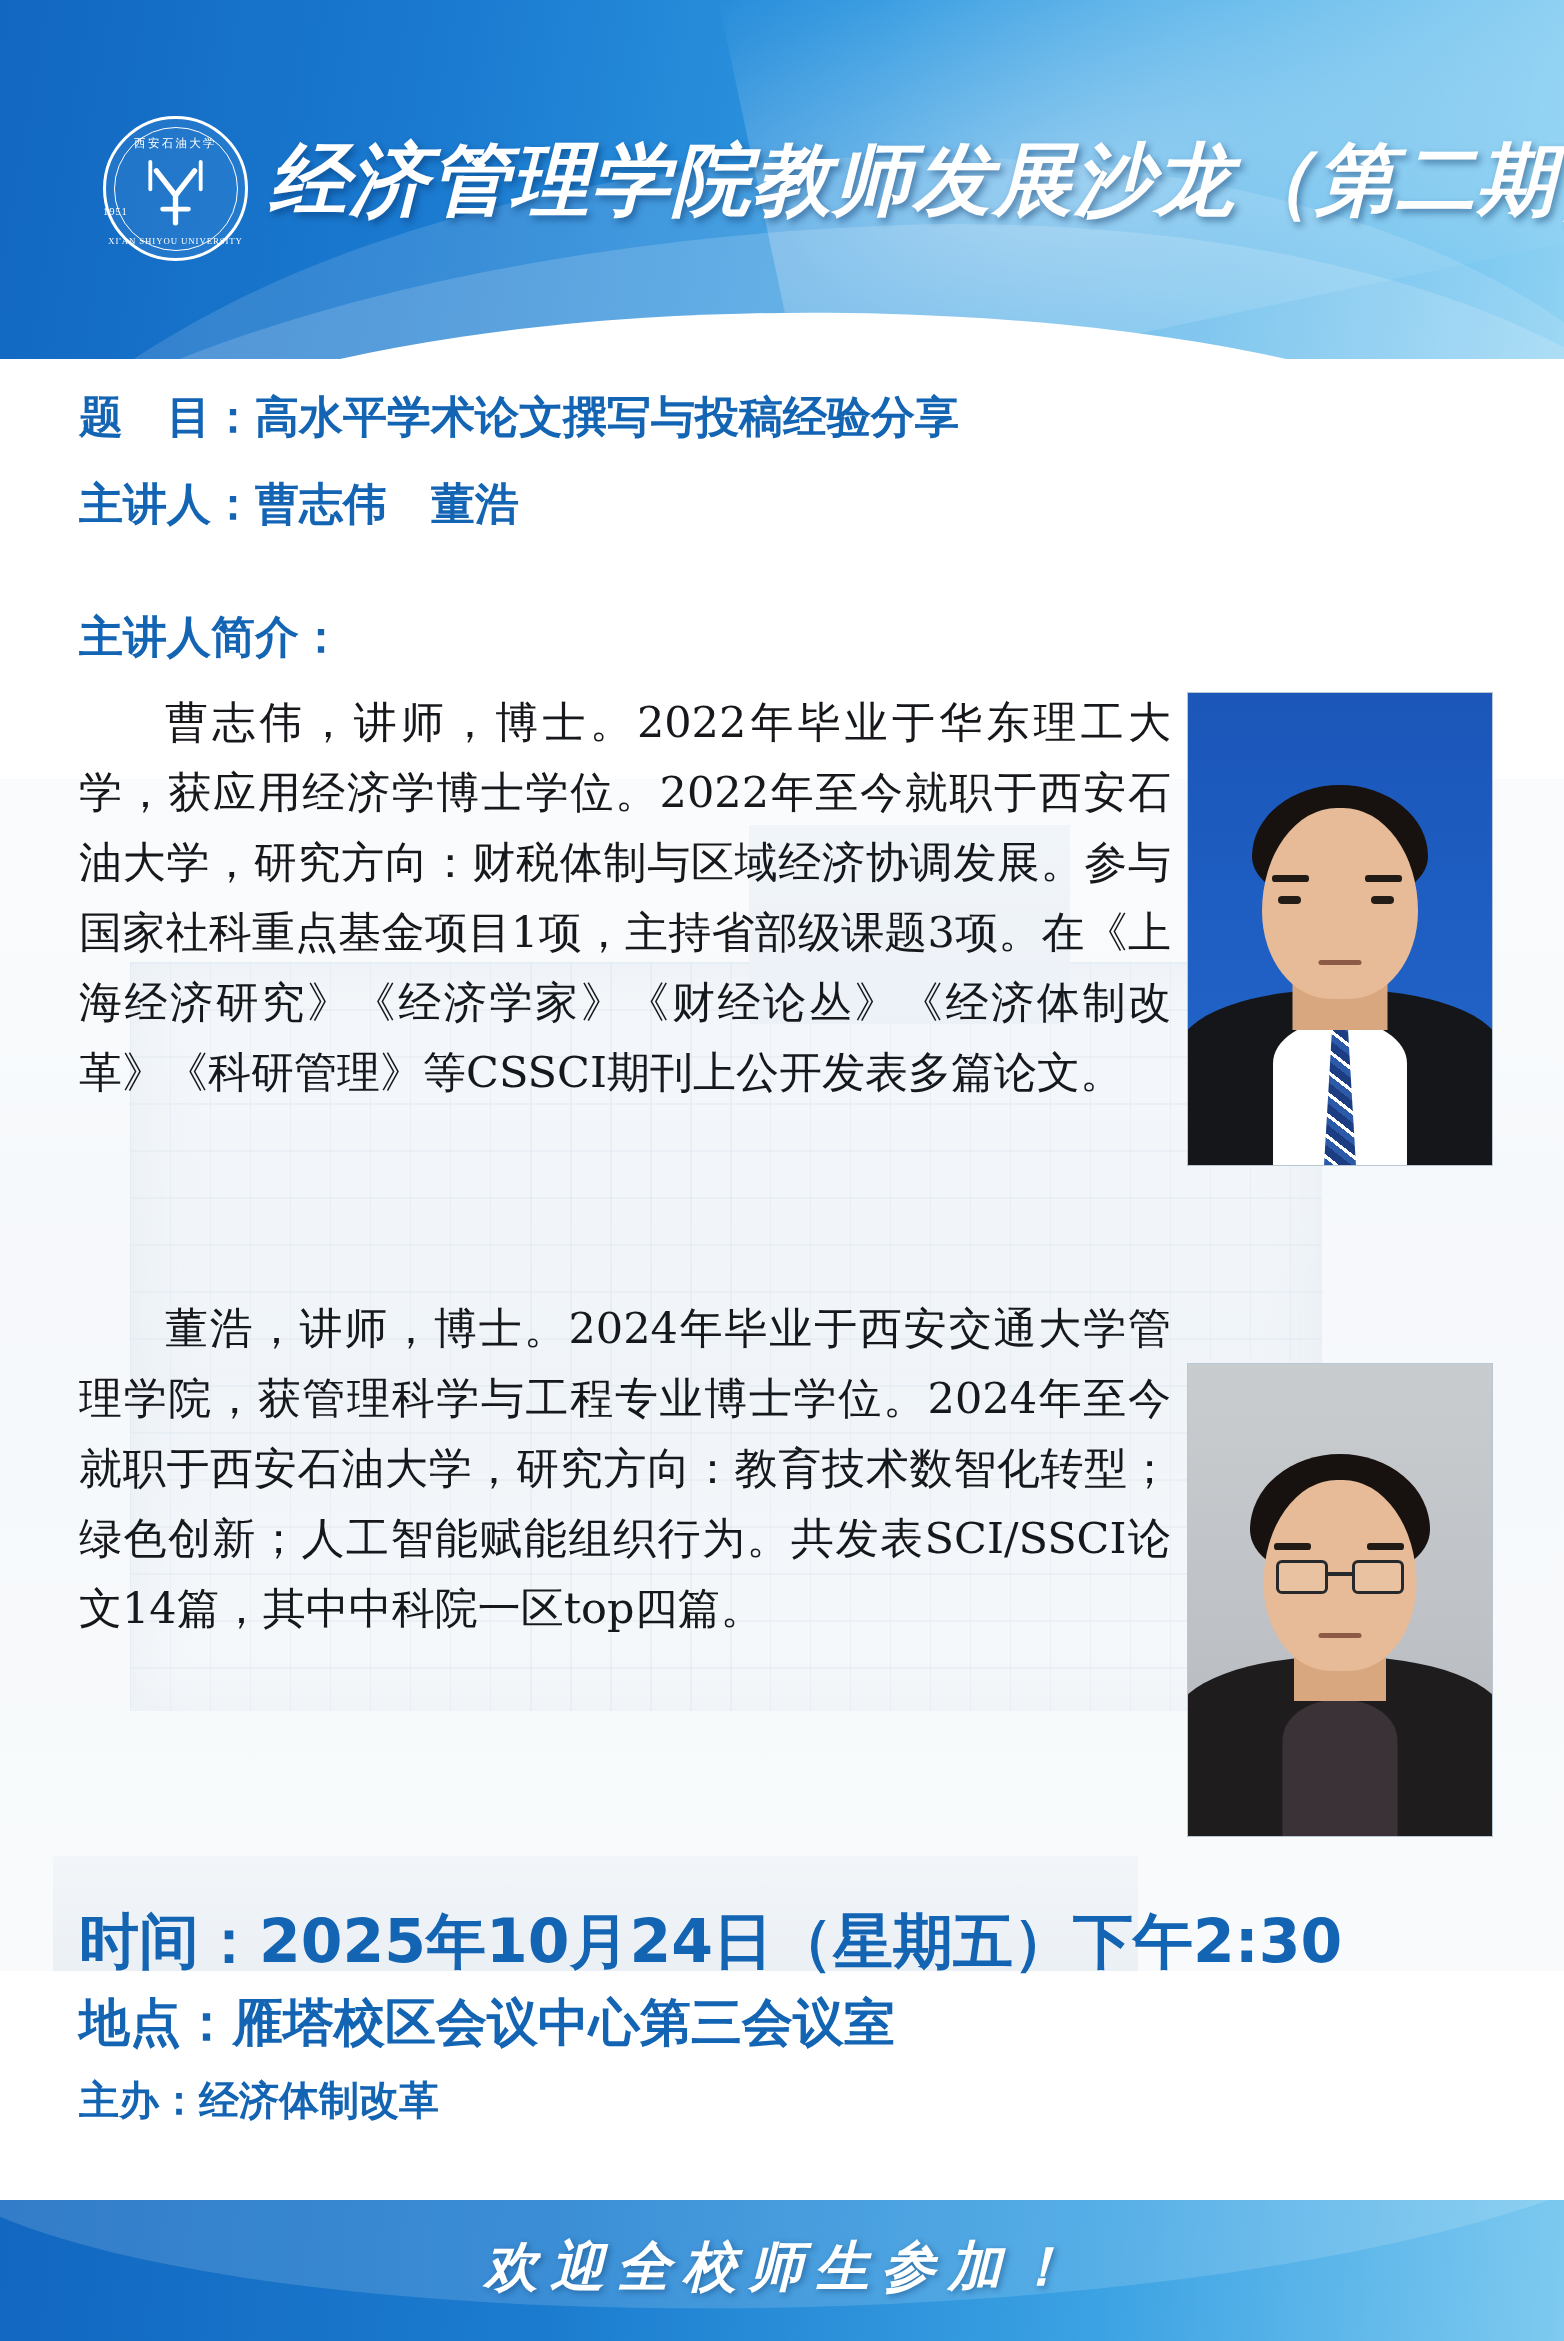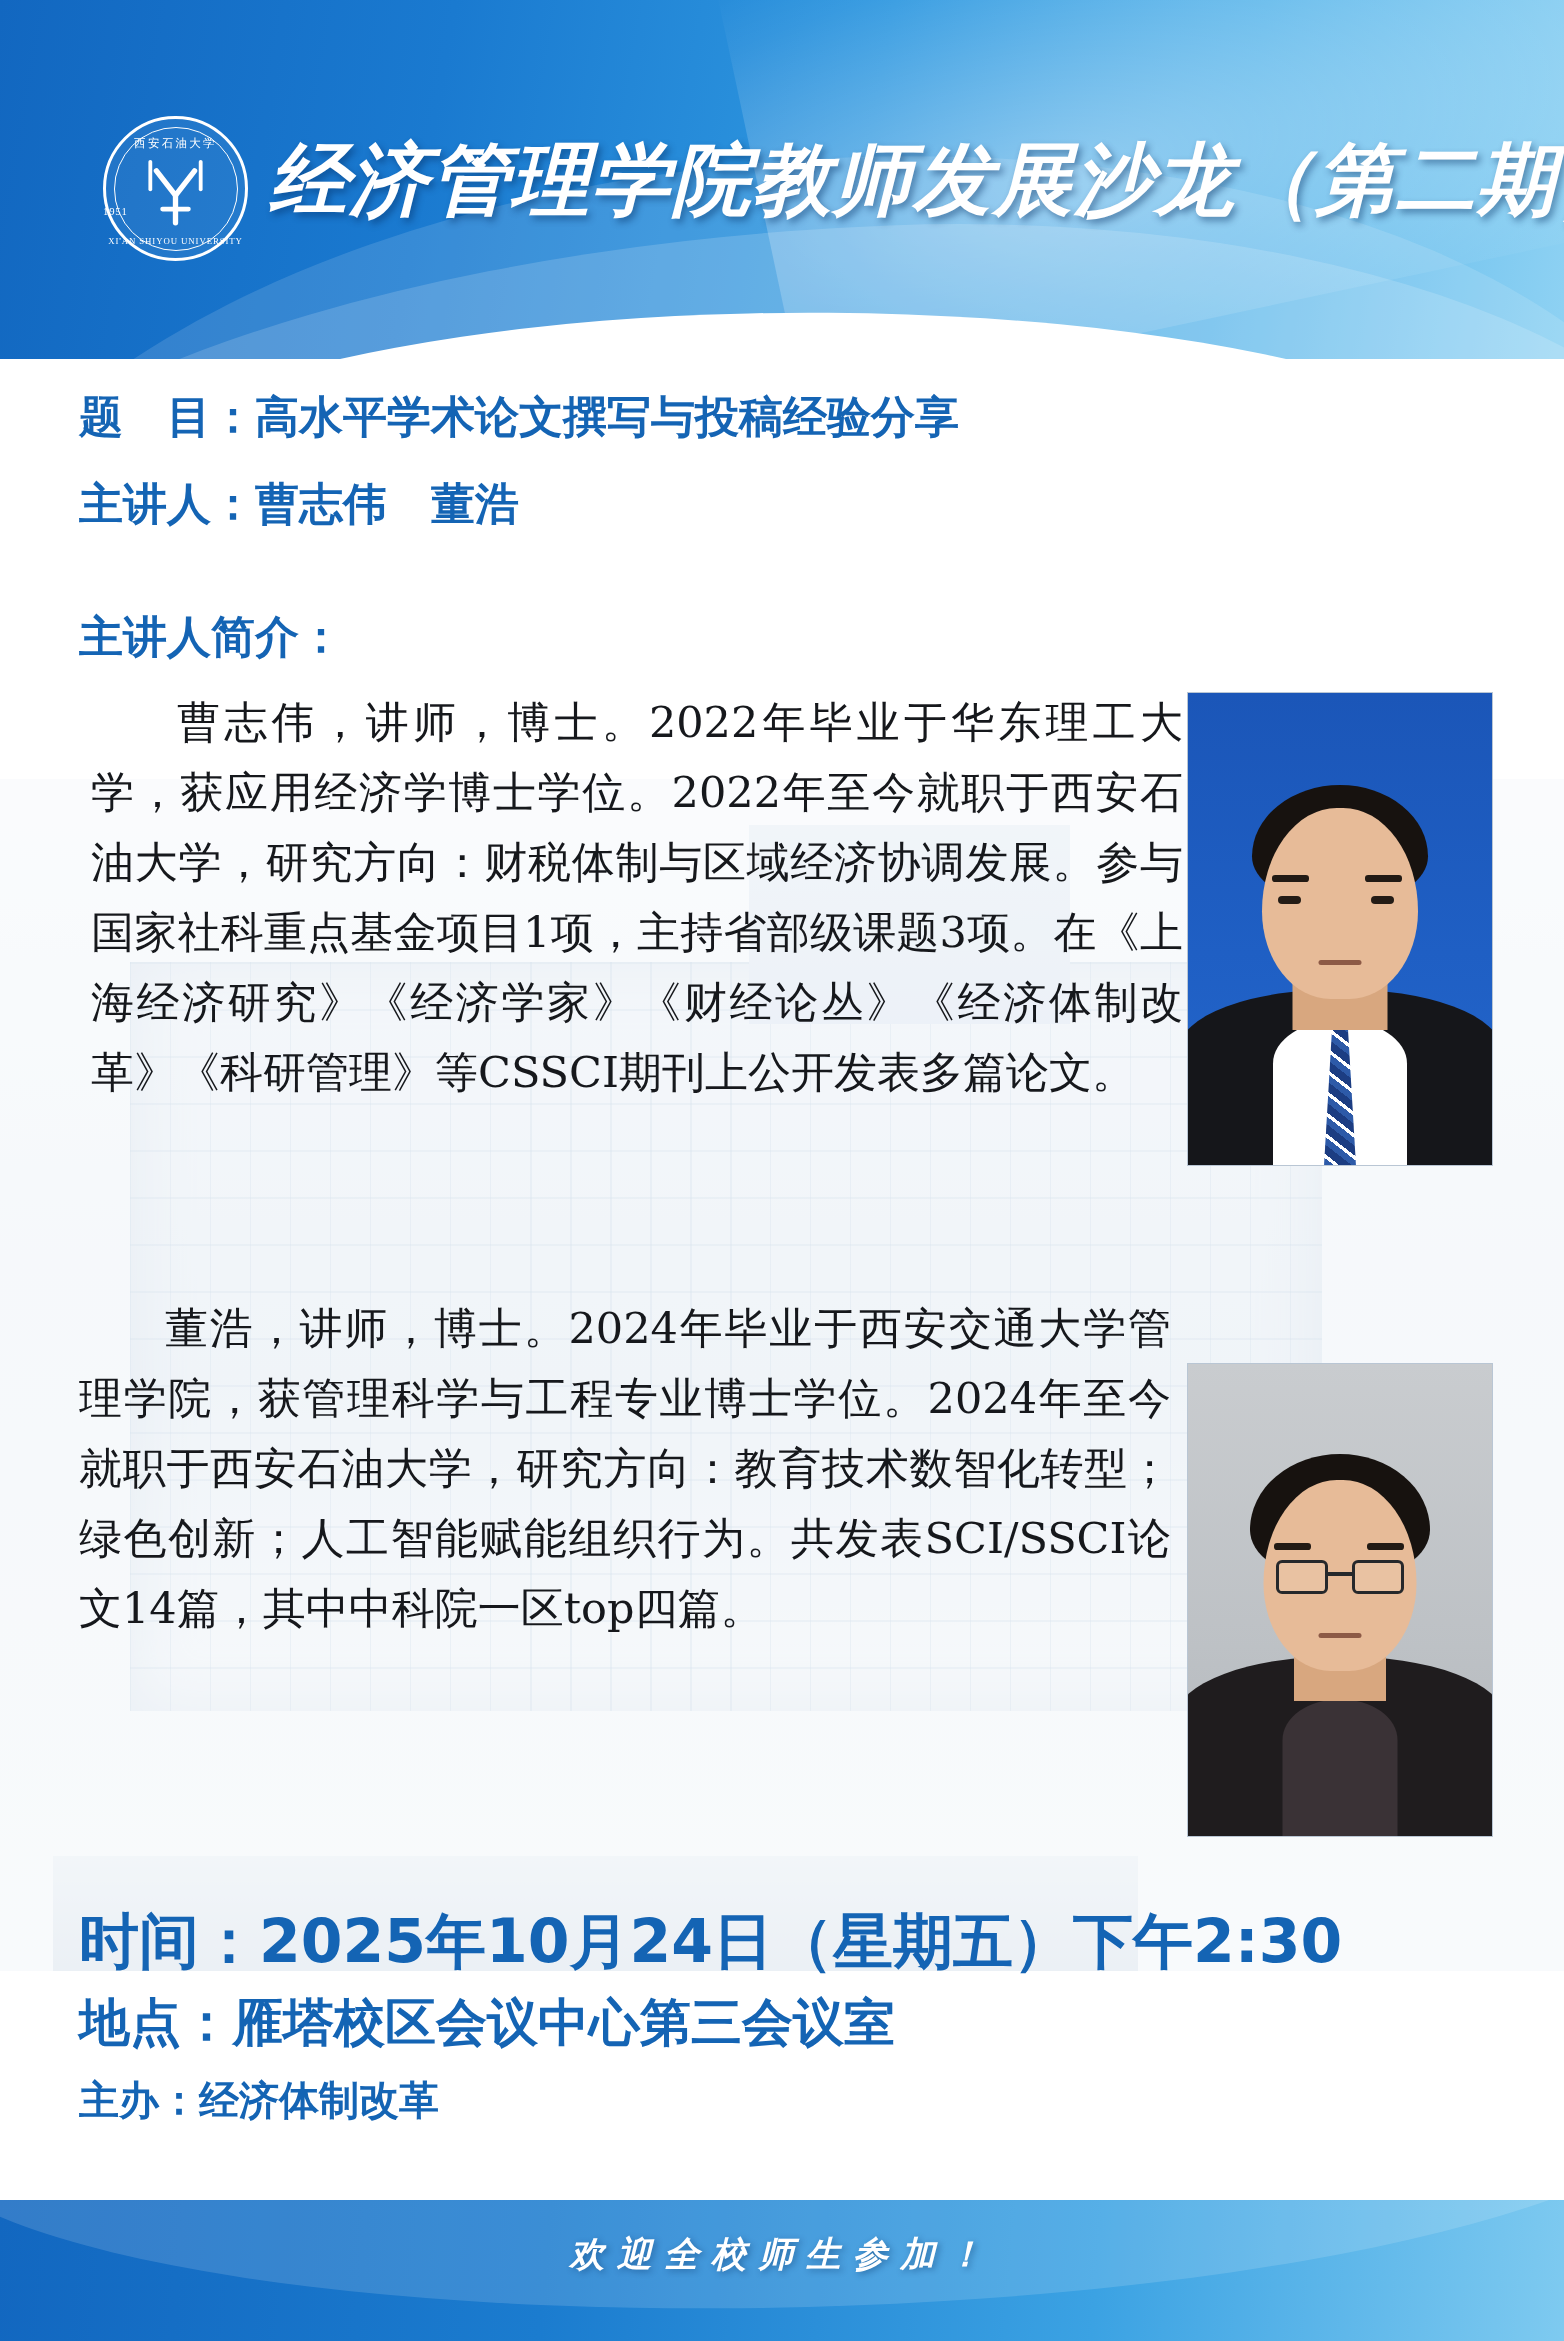--- a/index.html
+++ b/index.html
@@ -189,21 +189,21 @@
   
   .bio-par {
     position: absolute;
     color: #16181c;
     font-size: 43px;
     line-height: 70px;
     font-family: "DejaVu Serif", "Liberation Serif", serif;
     text-align: justify;
     text-justify: inter-ideograph;
   }
-  #bio-1 { left: 91px; top: 687px;  width: 1092px; text-indent: 86px; }
+  #bio-1 { left: 79px; top: 687px;  width: 1092px; text-indent: 86px; }
   #bio-2 { left: 79px; top: 1293px; width: 1092px; text-indent: 86px; }
 
   
   .photo {
     position: absolute;
     overflow: hidden;
     border: 0.8px solid #b9c6d4;
     box-sizing: border-box;
   }
   #photo-1 { left: 1187px; top: 692px;  width: 306px; height: 474px; }
@@ -304,21 +304,21 @@
     background: rgba(255,255,255,0.14);
     border-radius: 0 0 50% 50% / 0 0 100% 100%;
     transform: rotate(-1.5deg);
   }
   .footer-text {
     position: absolute;
     left: 0; top: 31px;
     width: 1564px;
     text-align: center;
     color: #ffffff;
-    font-size: 35px;
+    font-size: 54px;
     font-weight: bold;
     font-family: Liberation Sans, sans-serif;
     font-style: italic;
     letter-spacing: 12.2px;
     text-shadow: 2.3px 2.3px 6.1px rgba(0,40,90,0.4);
   }
 </style>
 </head>
 <body>
 

